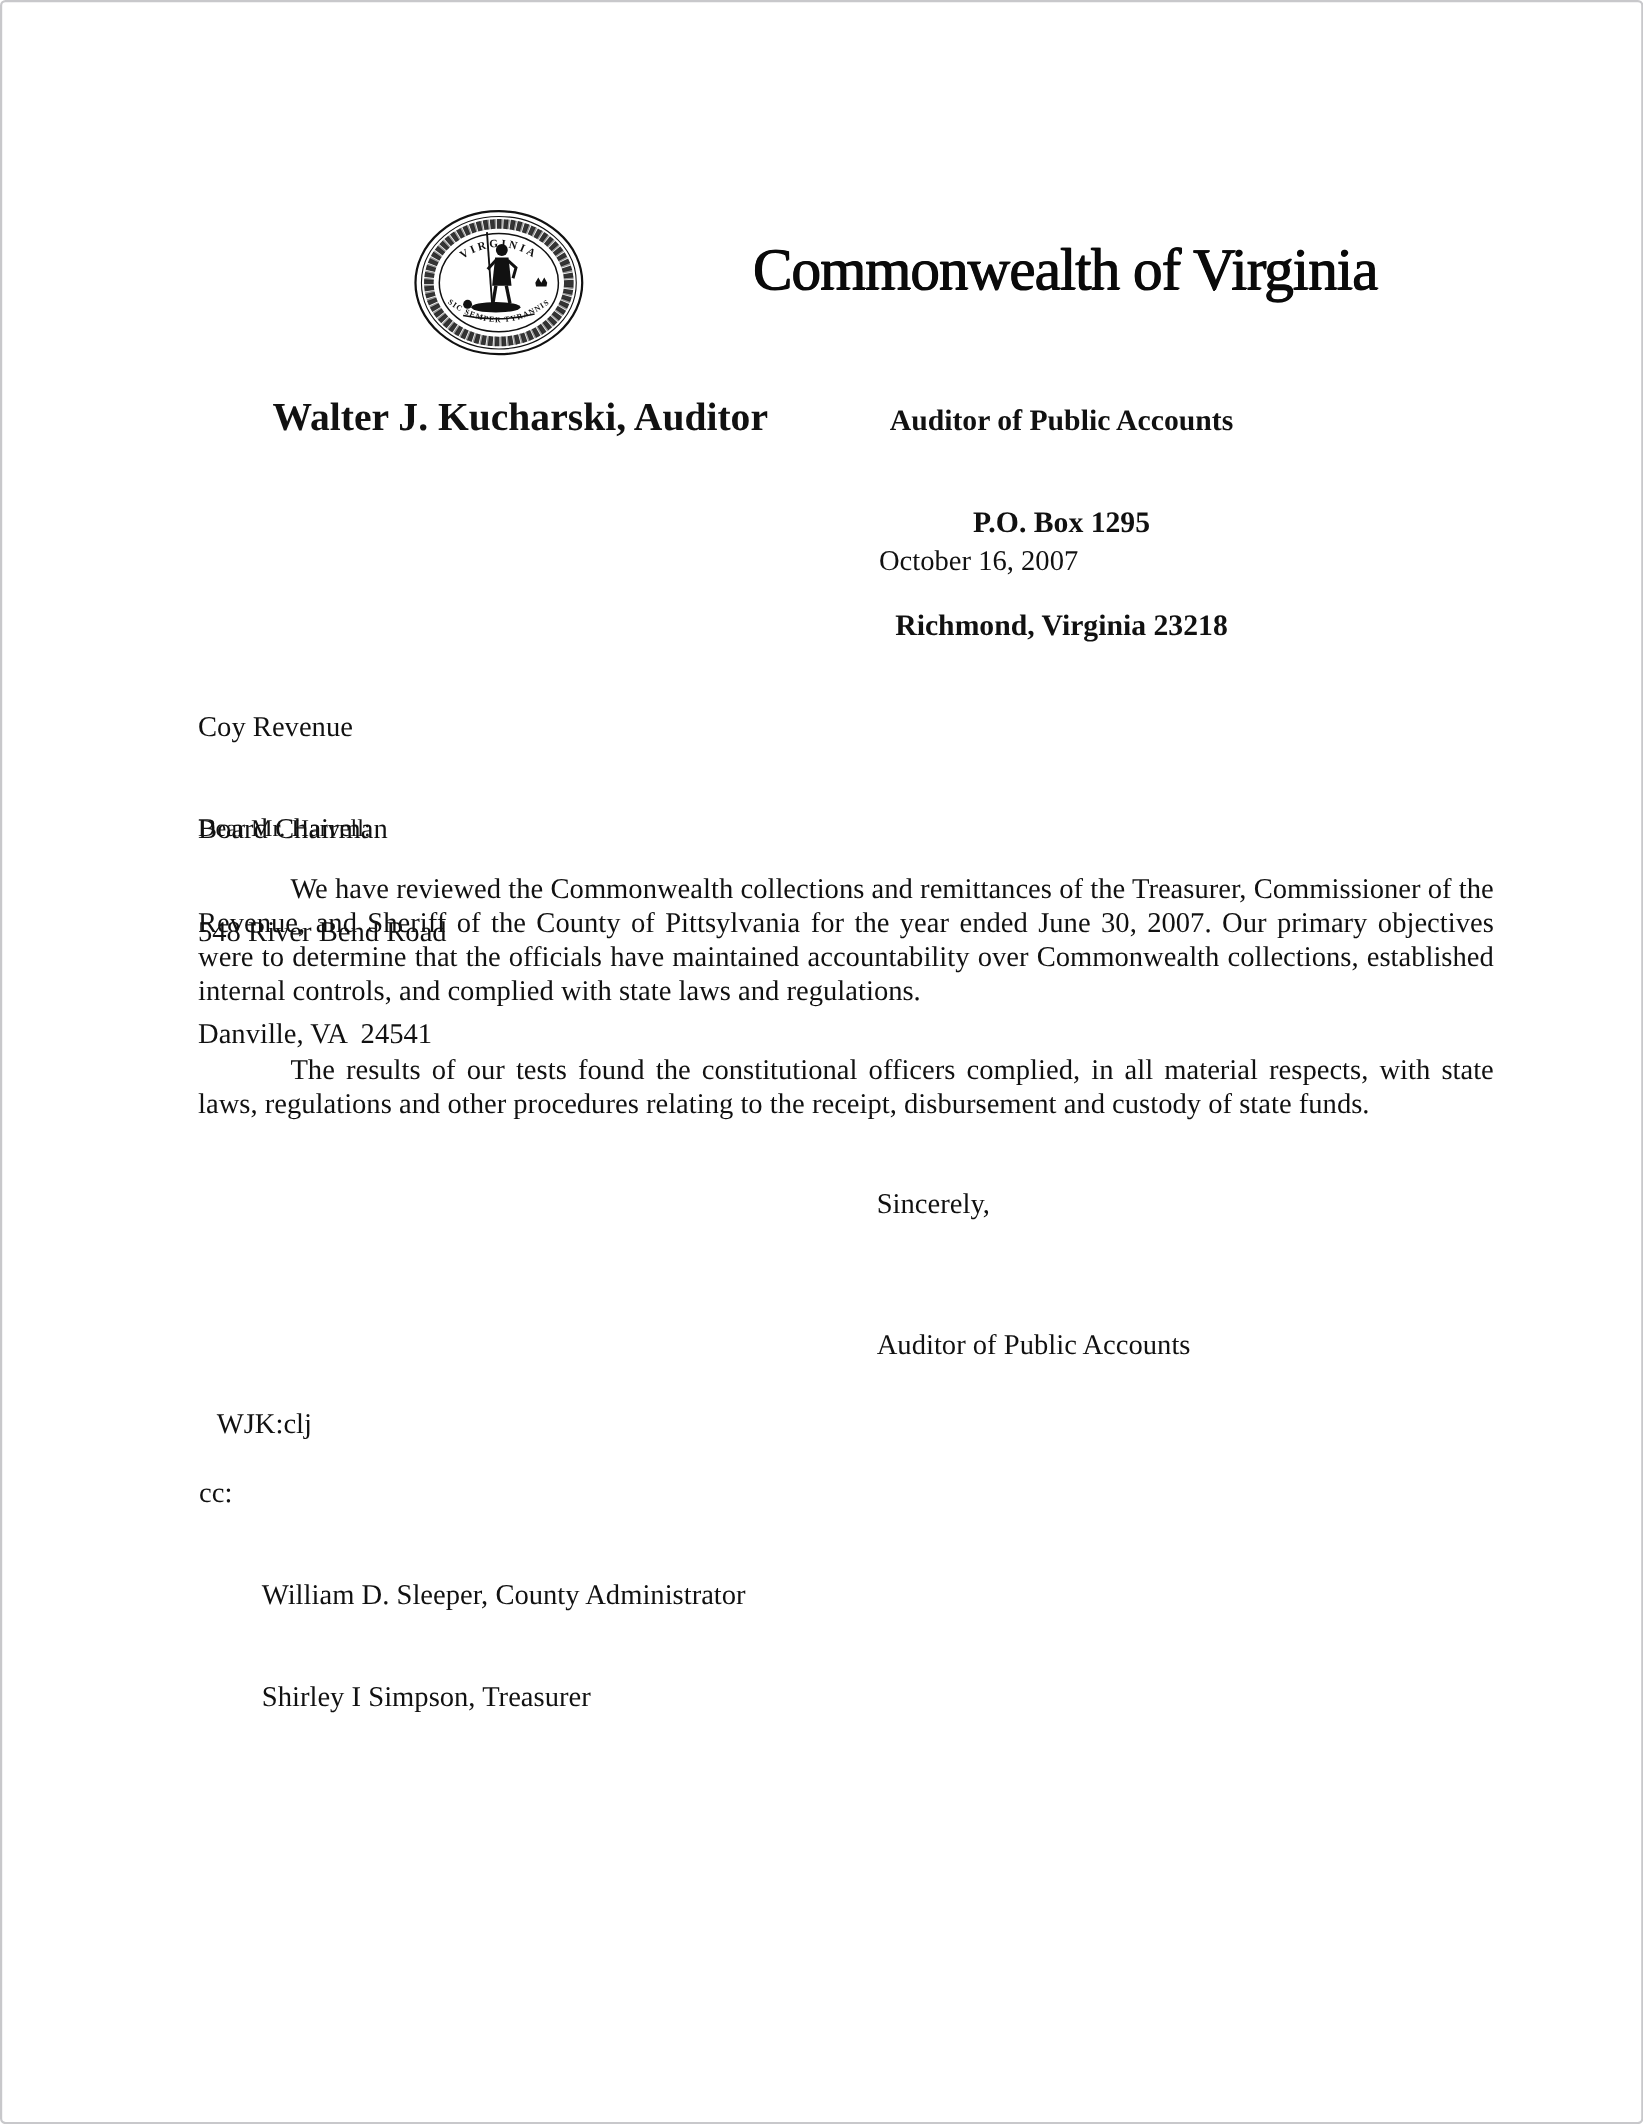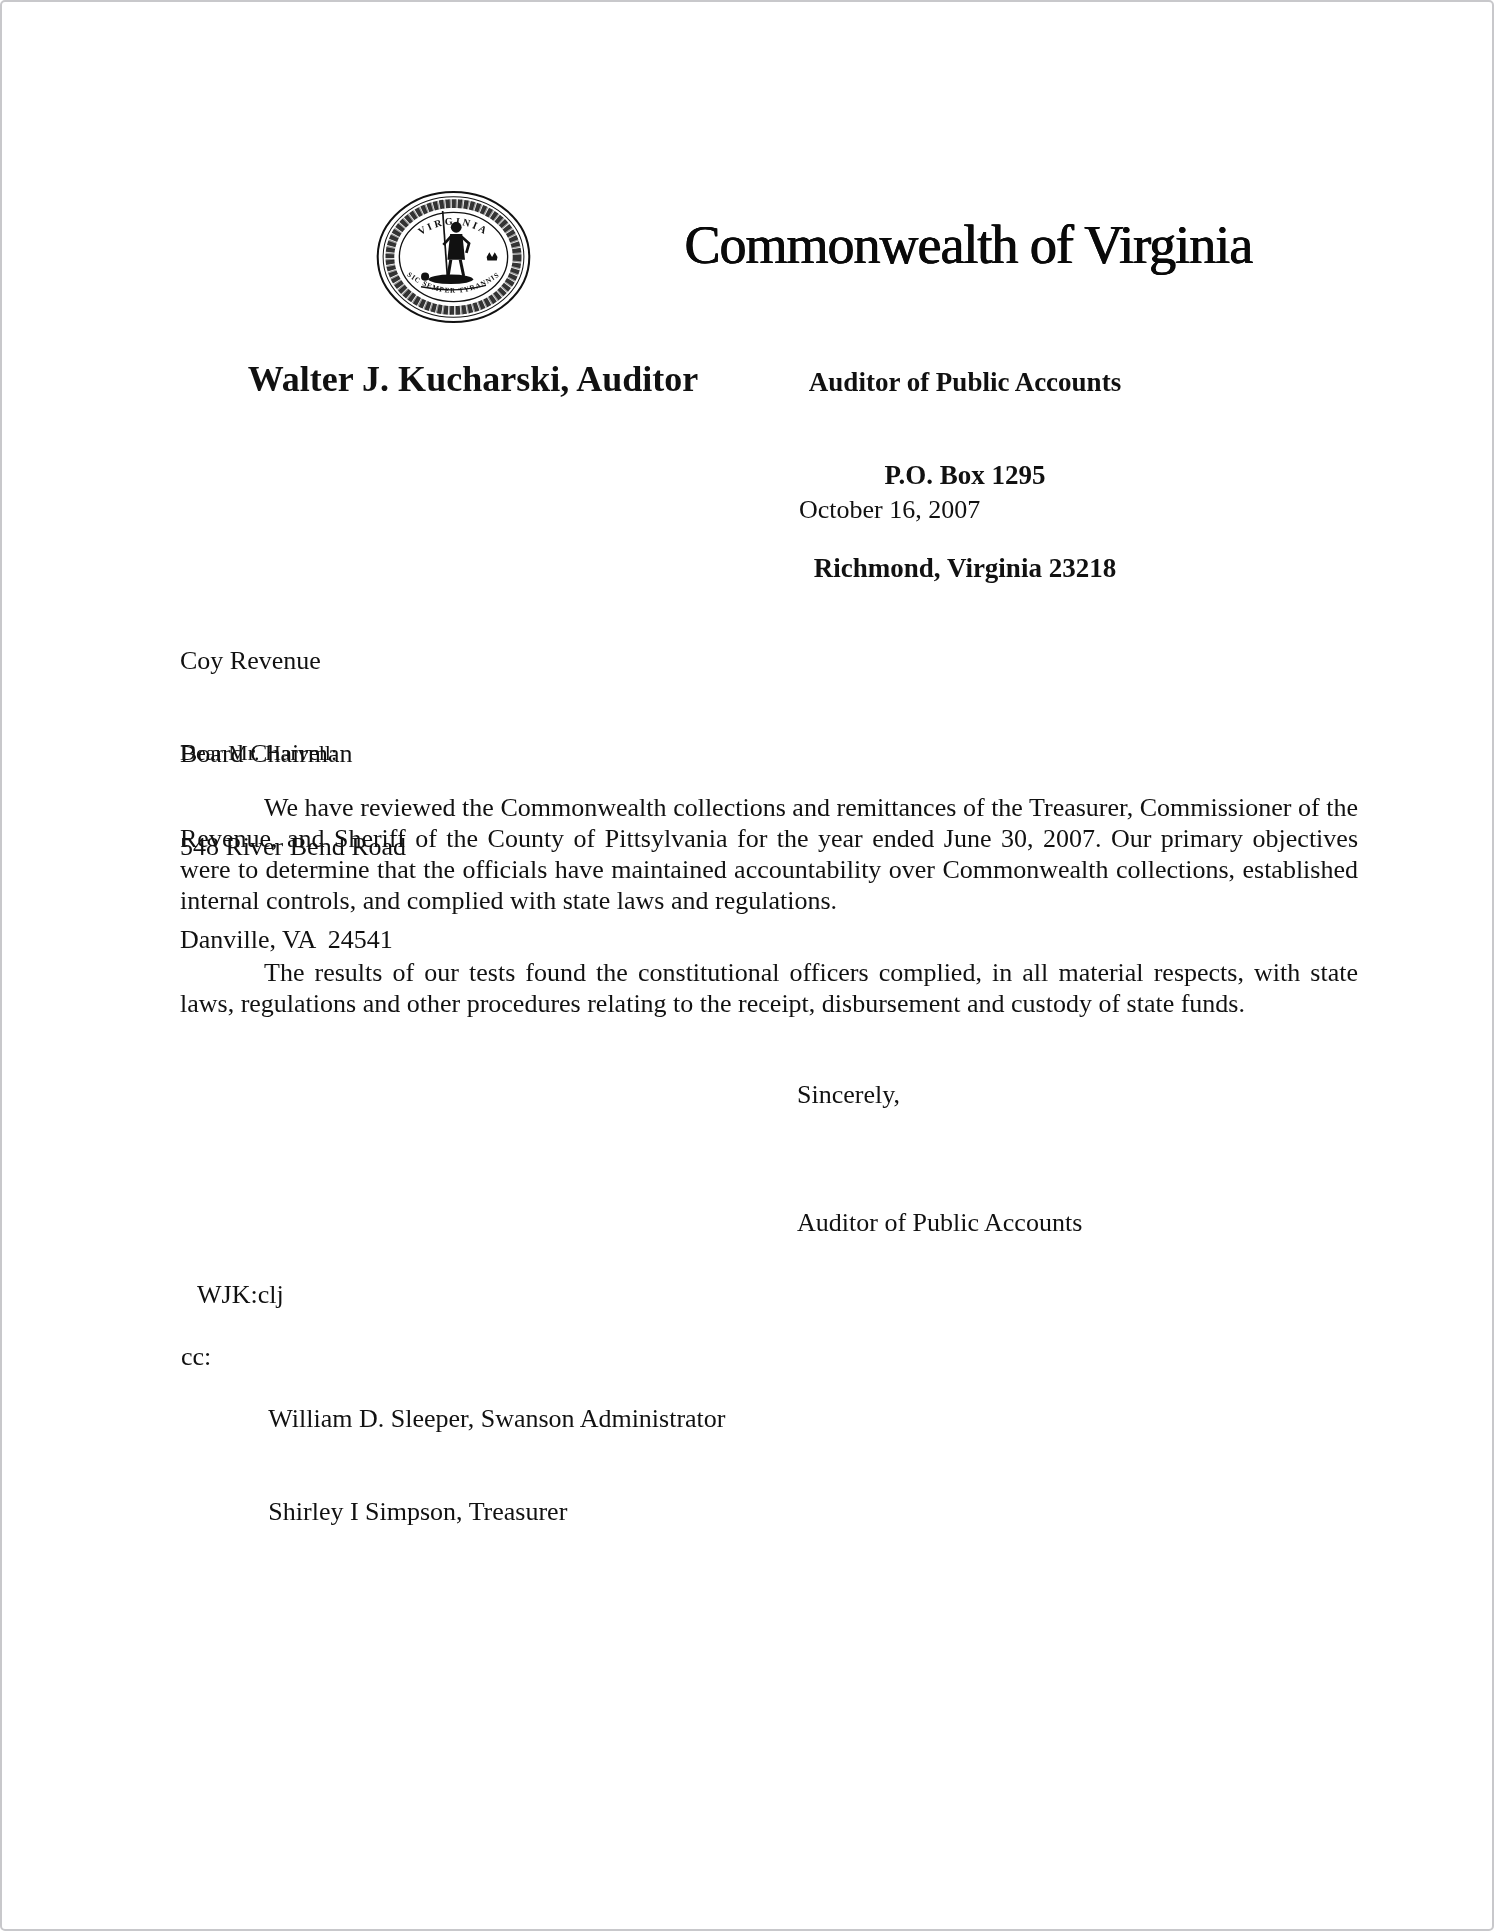--- a/index.html
+++ b/index.html
@@ -76,21 +76,21 @@
     font-size: 26px;
     line-height: 31px;
     text-align: justify;
     text-indent: 84px;
   }
   .para-1 { top: 790px; }
   .para-2 { top: 955px; }
   .closing     { left: 795px; top: 1077px; font-size: 26px; line-height: 31px; }
   .sig-title   { left: 795px; top: 1205px; font-size: 26px; line-height: 31px; }
   .initials    { left: 195px; top: 1277px; font-size: 26px; line-height: 31px; }
-  .cc-block    { left: 179px; top: 1339px; display: flex; }
+  .cc-block    { left: 179px; top: 1339px; display: flex; flex-direction: column; }
   .cc-label    { font-size: 26px; line-height: 31px; }
   .cc-list     { margin-left: 57px; font-size: 26px; line-height: 31px; white-space: pre-wrap; }
 </style>
 </head>
 <body>
 
 <div class="page">
 
   <div class="abs seal">
     <svg viewBox="0 0 232 200" xmlns="http://www.w3.org/2000/svg">
@@ -146,18 +146,18 @@
   <p class="abs body-para para-2">The results of our tests found the constitutional officers complied, in all material respects, with state laws, regulations and other procedures relating to the receipt, disbursement and custody of state funds.</p>
 
   <div class="abs closing">Sincerely,</div>
   <div class="abs sig-title">Auditor of Public Accounts</div>
 
   <div class="abs initials">WJK:clj</div>
 
   <div class="abs cc-block">
     <div class="cc-label">cc:</div>
     <div class="cc-list">
-      <div>William D. Sleeper, Swanson Administrator</div>
+      <div>William D. Sleeper, County Administrator</div>
       <div>Shirley I Simpson, Treasurer</div>
     </div>
   </div>
 
 </div>
 
 </body></html>

